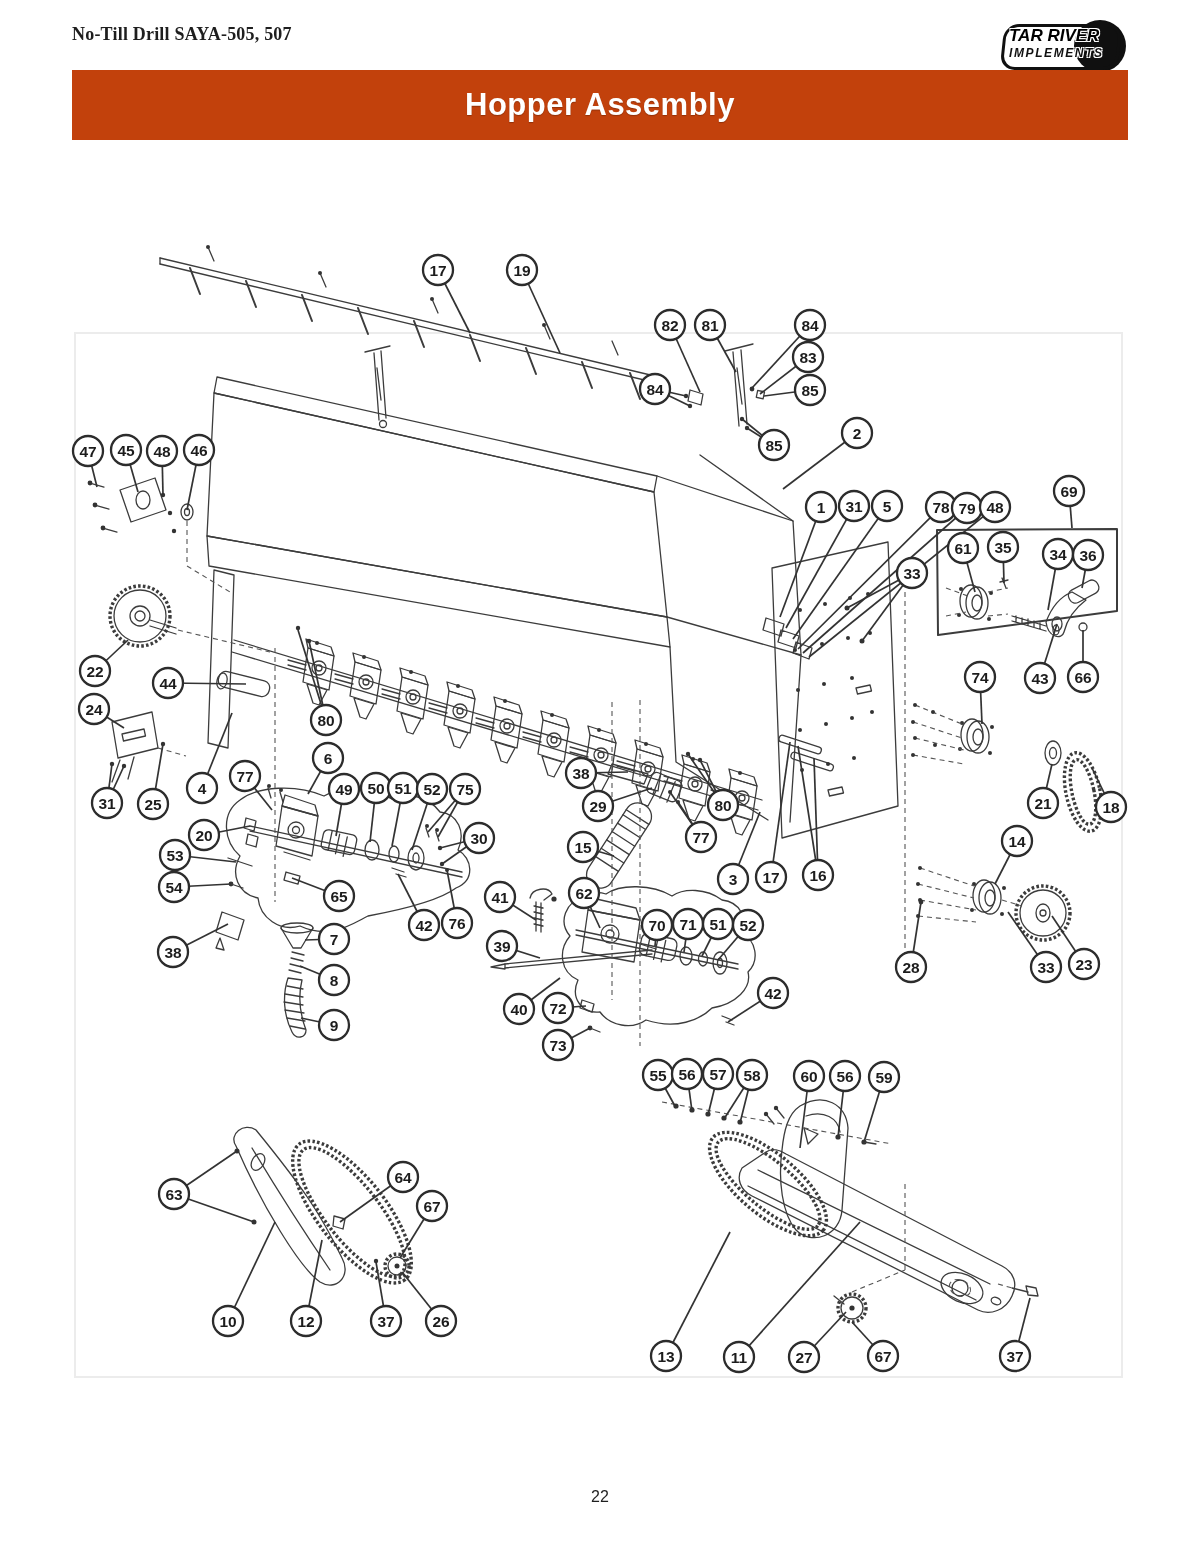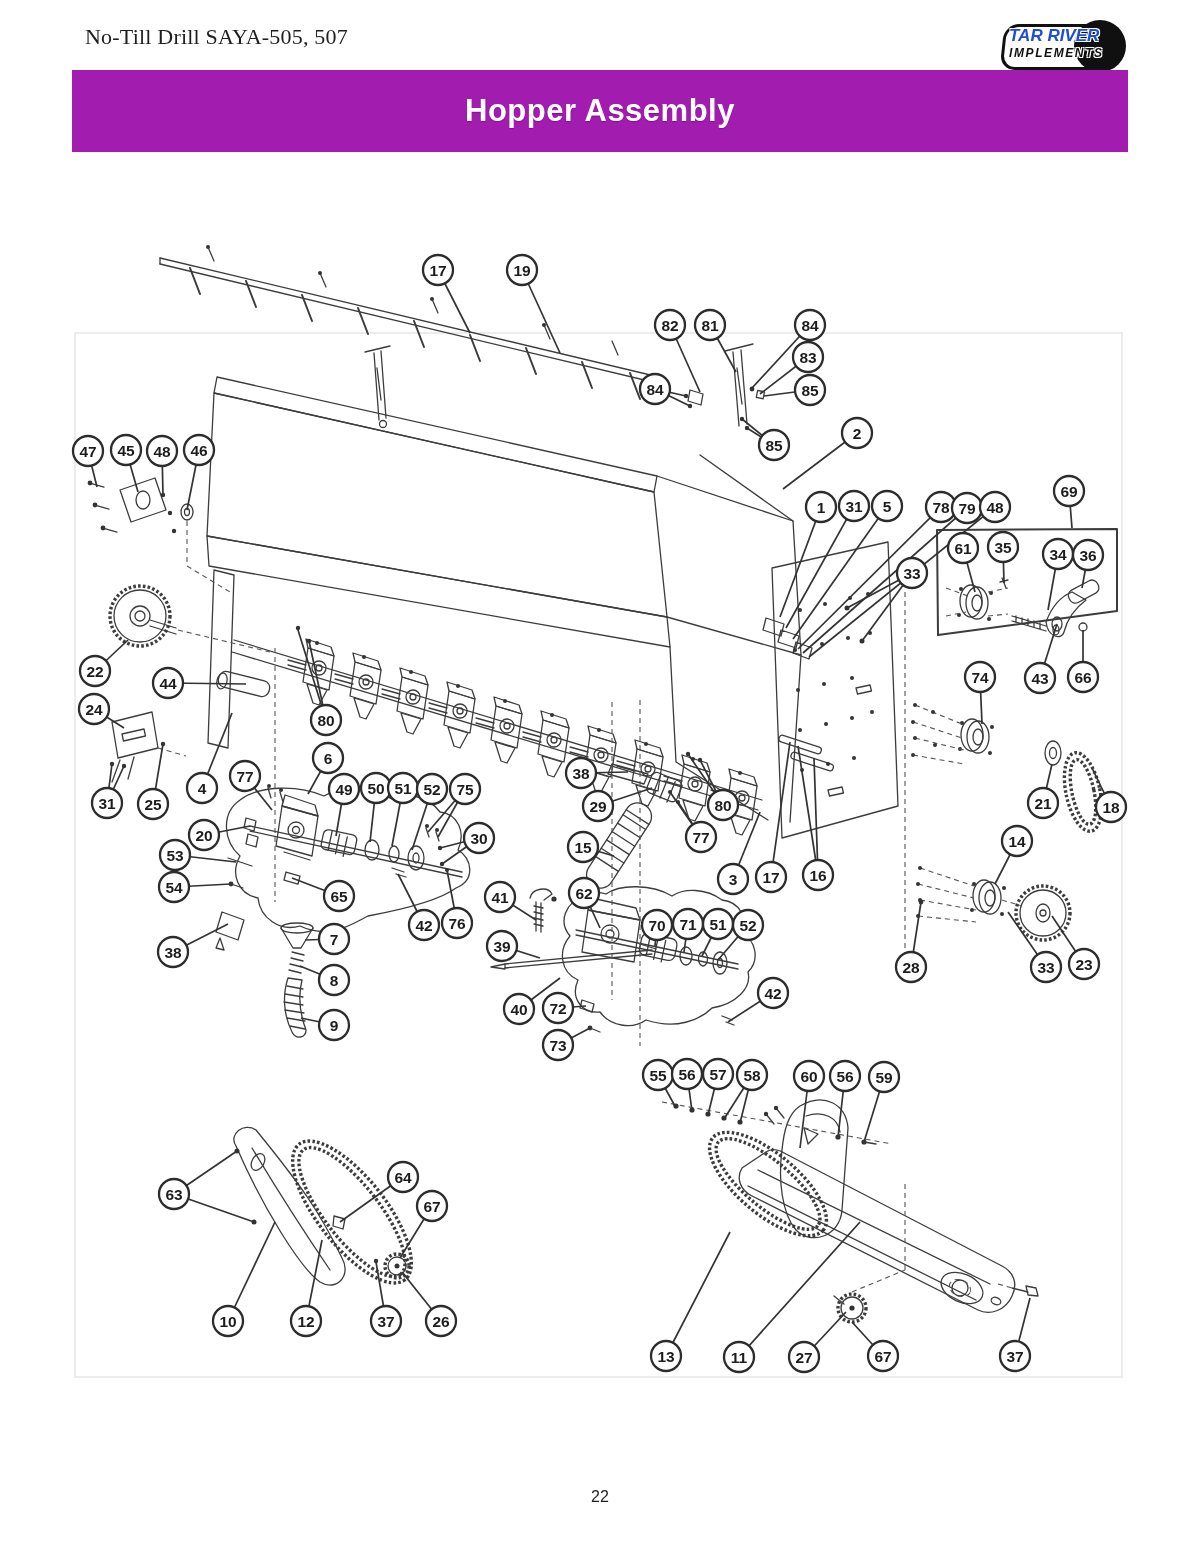--- a/index.html
+++ b/index.html
@@ -1,28 +1,28 @@
 <!DOCTYPE html>
 <html><head>
 <meta charset="utf-8">
 <style>
   html,body { margin:0; padding:0; background:#ffffff; }
   body { width:1200px; height:1553px; position:relative; font-family:"Liberation Sans",sans-serif; color:#1e1e1e; }
 
-  .header-title { position:absolute; left:85px; top:24px; font-family:"Liberation Serif",serif; font-weight:normal; font-size:22px; letter-spacing:0.2px; }
+  .header-title { position:absolute; left:72px; top:24px; font-family:"Liberation Serif",serif; font-weight:bold; font-size:18px; letter-spacing:0.2px; }
 
   .logo { position:absolute; left:1002px; top:22px; width:126px; height:46px; }
   .logo-circle { position:absolute; right:2px; top:-2px; width:52px; height:52px; background:#101010; border-radius:50%; }
   .logo-badge { position:absolute; left:0; top:2px; width:112px; height:40px; border:3px solid #101010; border-radius:15px; transform:skewX(-6deg); background:transparent; }
-  .logo-line1 { position:absolute; left:7px; top:4px; font-style:italic; font-weight:bold; font-size:17px; white-space:nowrap; color:#1d4ed8; z-index:2;
+  .logo-line1 { position:absolute; left:7px; top:4px; font-style:italic; font-weight:bold; font-size:17px; white-space:nowrap; color:#000000; z-index:2;
     text-shadow:1px 1px 0 #fff,-1px -1px 0 #fff,1px -1px 0 #fff,-1px 1px 0 #fff; }
   .logo-line2 { position:absolute; left:7px; top:24px; font-style:italic; font-weight:bold; font-size:12px; letter-spacing:1.6px; white-space:nowrap; color:#101010; z-index:2;
     text-shadow:1px 1px 0 #fff,-1px -1px 0 #fff,1px -1px 0 #fff,-1px 1px 0 #fff; }
 
-  .banner { position:absolute; left:72px; top:70px; width:1056px; height:82px; background:#a21caf; display:flex; align-items:center; justify-content:center; }
+  .banner { position:absolute; left:72px; top:70px; width:1056px; height:70px; background:#c2410c; display:flex; align-items:center; justify-content:center; }
   .banner span { color:#ffffff; font-size:31px; font-weight:bold; letter-spacing:0.5px; text-shadow:0 1px 1px rgba(0,0,0,0.25); }
 
   .page-num { position:absolute; left:0; right:0; top:1488px; text-align:center; font-size:16px; }
 
   svg.diagram { position:absolute; left:0; top:0; width:1200px; height:1553px; }
   svg .art   { fill:none; stroke:#3c3c3c; stroke-width:1.3; stroke-linejoin:round; stroke-linecap:round; }
   svg .art2  { fill:none; stroke:#3c3c3c; stroke-width:2; stroke-linejoin:round; stroke-linecap:round; }
   svg .fillp { fill:#333333; stroke:none; }
   svg .dash  { fill:none; stroke:#555555; stroke-width:1.1; stroke-dasharray:5 4; }
   svg .chain { fill:none; stroke:#3c3c3c; stroke-width:3.4; stroke-dasharray:2.6 2.2; }

